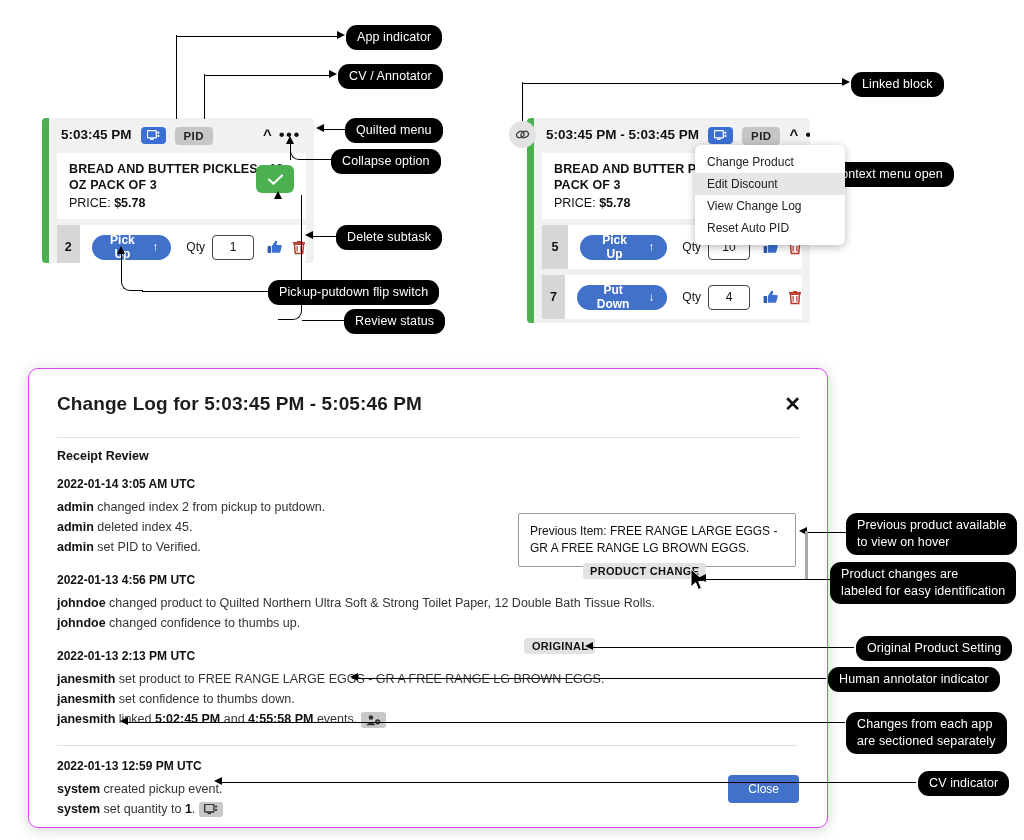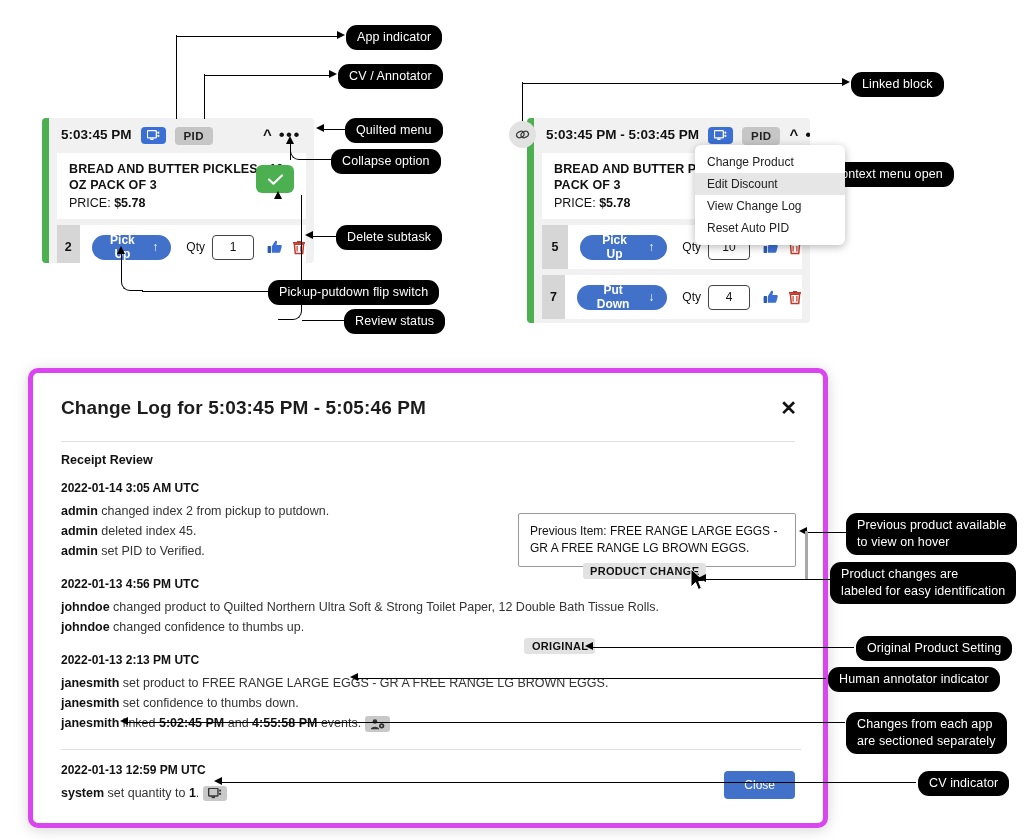--- a/index.html
+++ b/index.html
@@ -114,21 +114,21 @@
     position:absolute; width:27px; height:27px; border-radius:50%;
     background:#e2e2e2; display:flex; align-items:center; justify-content:center;
     z-index:20;
   }
 
   
   .dialog{
     position:absolute; left:28px; top:368px; width:800px; height:460px;
     background:#fff; border-radius:10px;
     box-shadow:0 2px 14px rgba(0,0,0,.17);
-    border:5px solid #d946ef;
+    border:1px solid #d946ef;
   }
   .dlg-title{
     position:absolute; left:28px; top:24px;
     font-size:19px; font-weight:bold; color:#1c1c1c; letter-spacing:.1px;
   }
   .dlg-close{
     position:absolute; right:26px; top:25px;
     font-size:20px; font-weight:bold; cursor:pointer; color:#111;
     line-height:1;
   }
@@ -372,20 +372,23 @@
           </svg>
         </span>
       </div>
     </div>
 
     <div class="hr2"></div>
 
     <div class="grp">
       <div class="ts">2022-01-13 12:59 PM UTC</div>
       <div class="entry">
+        <b>system</b><span> created pickup event.</span>
+      </div>
+      <div class="entry">
         <b>system</b><span> set quantity to <b>1</b>.</span>
         <span class="iconbadge">
           <svg width="14" height="11" viewBox="0 0 16 13">
             <rect x="0.5" y="0.5" width="11" height="9" rx="1" fill="none" stroke="#333" stroke-width="1.6"></rect>
             <rect x="4" y="10" width="4" height="2" fill="#333"></rect>
             <circle cx="14" cy="3" r="1.3" fill="#333"></circle>
               <circle cx="14" cy="7" r="1.3" fill="#333"></circle>
           </svg>
         </span>
       </div>

